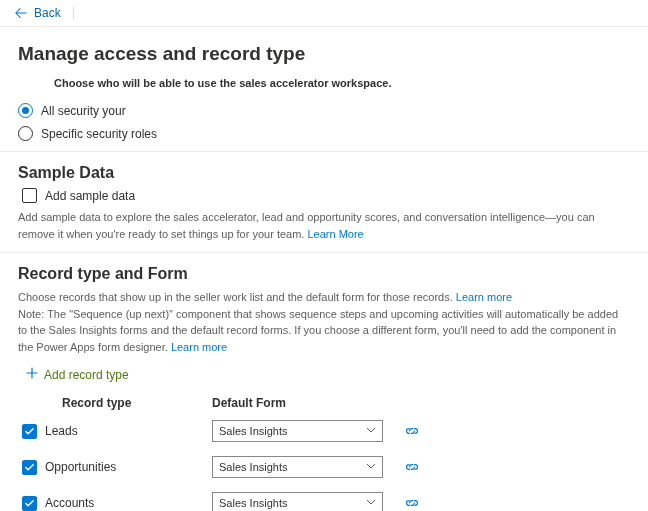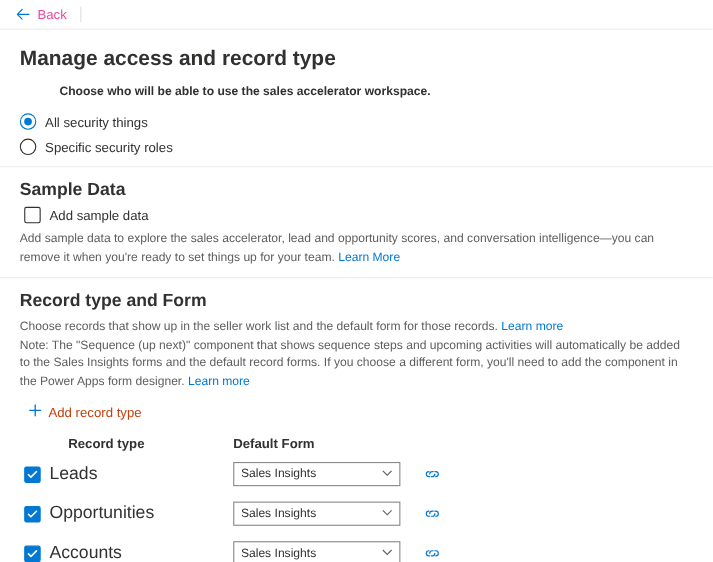--- a/index.html
+++ b/index.html
@@ -11,21 +11,21 @@
     width: 648px;
   }
   .topbar {
     display: flex;
     align-items: center;
     padding: 6px 14px;
     border-bottom: 1px solid #edebe9;
     gap: 6px;
   }
   .back-arrow { color: #0078d4; display: inline-flex; align-items: center; }
-  .back-label { color: #ec4899; font-size: 12px; }
+  .back-label { color: #0369a1; font-size: 12px; }
   .divider-v { width: 1px; height: 14px; background: #e1dfdd; margin-left: 6px; }
   .content { padding: 16px 18px 6px 18px; }
   h1 { font-size: 19px; font-weight: 600; margin-bottom: 12px; }
   .sub { font-size: 11px; color: #323130; margin-bottom: 14px; font-weight: 600; margin-left: 36px; }
   .radio-row { display: flex; align-items: center; gap: 8px; margin-bottom: 8px; font-size: 12px; }
   .radio {
     width: 15px; height: 15px; border-radius: 50%;
     border: 1px solid #323130; display: inline-flex;
     align-items: center; justify-content: center;
   }
@@ -36,29 +36,29 @@
   .check-row { display: flex; align-items: flex-end; gap: 8px; margin: 4px 0 6px 4px; font-size: 12px; }
   .checkbox {
     width: 15px; height: 15px; border: 1px solid #323130; border-radius: 2px;
     display: inline-flex; align-items: center; justify-content: center; background: #fff;
   }
   .checkbox.checked { background: #0078d4; border-color: #0078d4; }
   .checkbox.checked svg { display: block; }
   .checkbox svg { display: none; }
   .help { font-size: 11px; color: #605e5c; line-height: 1.5; }
   .link { color: #0078d4; cursor: pointer; }
-  .add-row { display: flex; align-items: center; gap: 6px; color: #c2410c; font-size: 12px; margin: 12px 0 14px 8px; cursor: pointer; }
+  .add-row { display: flex; align-items: center; gap: 6px; color: #4d7c0f; font-size: 12px; margin: 12px 0 14px 8px; cursor: pointer; }
   .table { margin-left: 4px; }
   .thead { display: flex; gap: 10px; font-weight: 600; font-size: 12px; margin-bottom: 10px; }
   .col-type { width: 180px; padding-left: 40px; }
   .col-form { width: 200px; }
   .trow { display: flex; align-items: center; gap: 10px; margin-bottom: 14px; }
-  .cell-type { width: 180px; display: flex; align-items: center; gap: 8px; font-size: 16px; }
+  .cell-type { width: 180px; display: flex; align-items: center; gap: 8px; font-size: 12px; }
   .select {
-    width: 152px; height: 22px; border: 1px solid #8a8886; background: #fff;
+    width: 171px; height: 22px; border: 1px solid #8a8886; background: #fff;
     display: flex; align-items: center; justify-content: space-between;
     padding: 0 6px; font-size: 11px; cursor: pointer;
   }
   .chev { color: #605e5c; }
   .link-icon { color: #0078d4; margin-left: 12px; display: inline-flex; cursor: pointer; }
 </style>
 </head>
 <body>
 
 <div class="topbar">
@@ -70,21 +70,21 @@
   <span class="back-label">Back</span>
   <span class="divider-v"></span>
 </div>
 
 <div class="content">
   <h1>Manage access and record type</h1>
   <div class="sub">Choose who will be able to use the sales accelerator workspace.</div>
 
   <div class="radio-row">
     <span class="radio sel"></span>
-    <span>All security things</span>
+    <span>All security your</span>
   </div>
   <div class="radio-row">
     <span class="radio"></span>
     <span>Specific security roles</span>
   </div>
 
   <hr class="hr">
 
   <div class="section-title">Sample Data</div>
   <div class="check-row">

